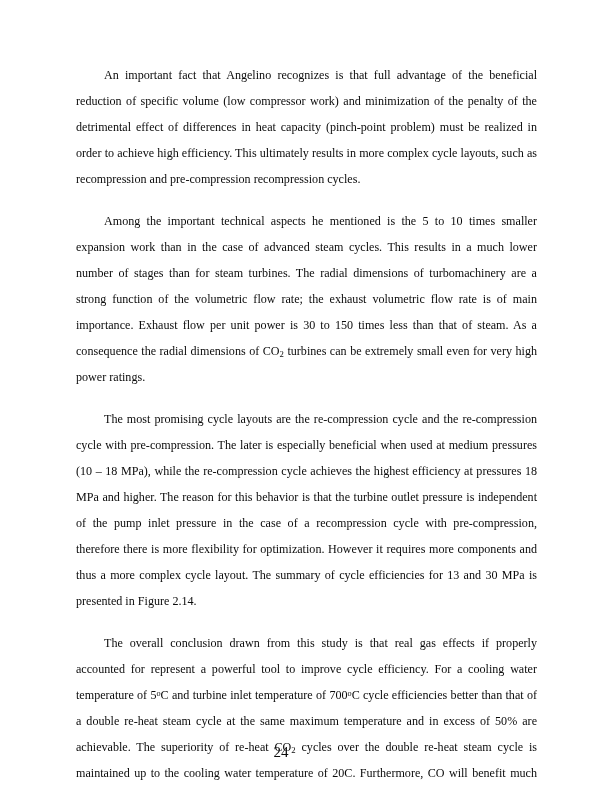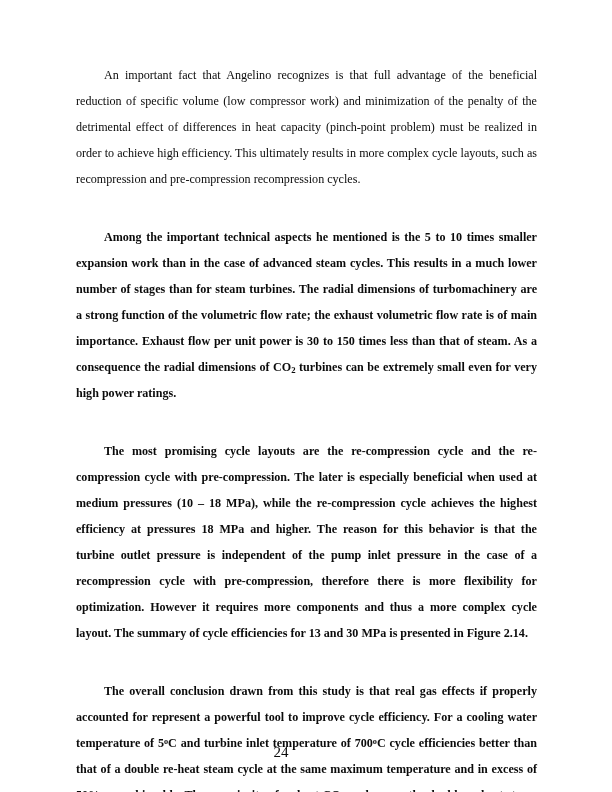--- a/index.html
+++ b/index.html
@@ -27,22 +27,21 @@
     font-size: 12.1px;
     line-height: 26px;
     text-align: justify;
     text-justify: inter-word;
     text-indent: 28px;
     hyphens: none;
     -webkit-hyphens: none;
     color: #0b0b0b;
   }
   .para + .para {
-    margin-top: 32px;
-    font-weight: bold;
+    margin-top: 16px;
   }
   .para sub {
     font-size: 0.72em;
     line-height: 0;
     vertical-align: -0.25em;
   }
   .para sup {
     font-size: 0.68em;
     line-height: 0;
     vertical-align: 0.42em;

